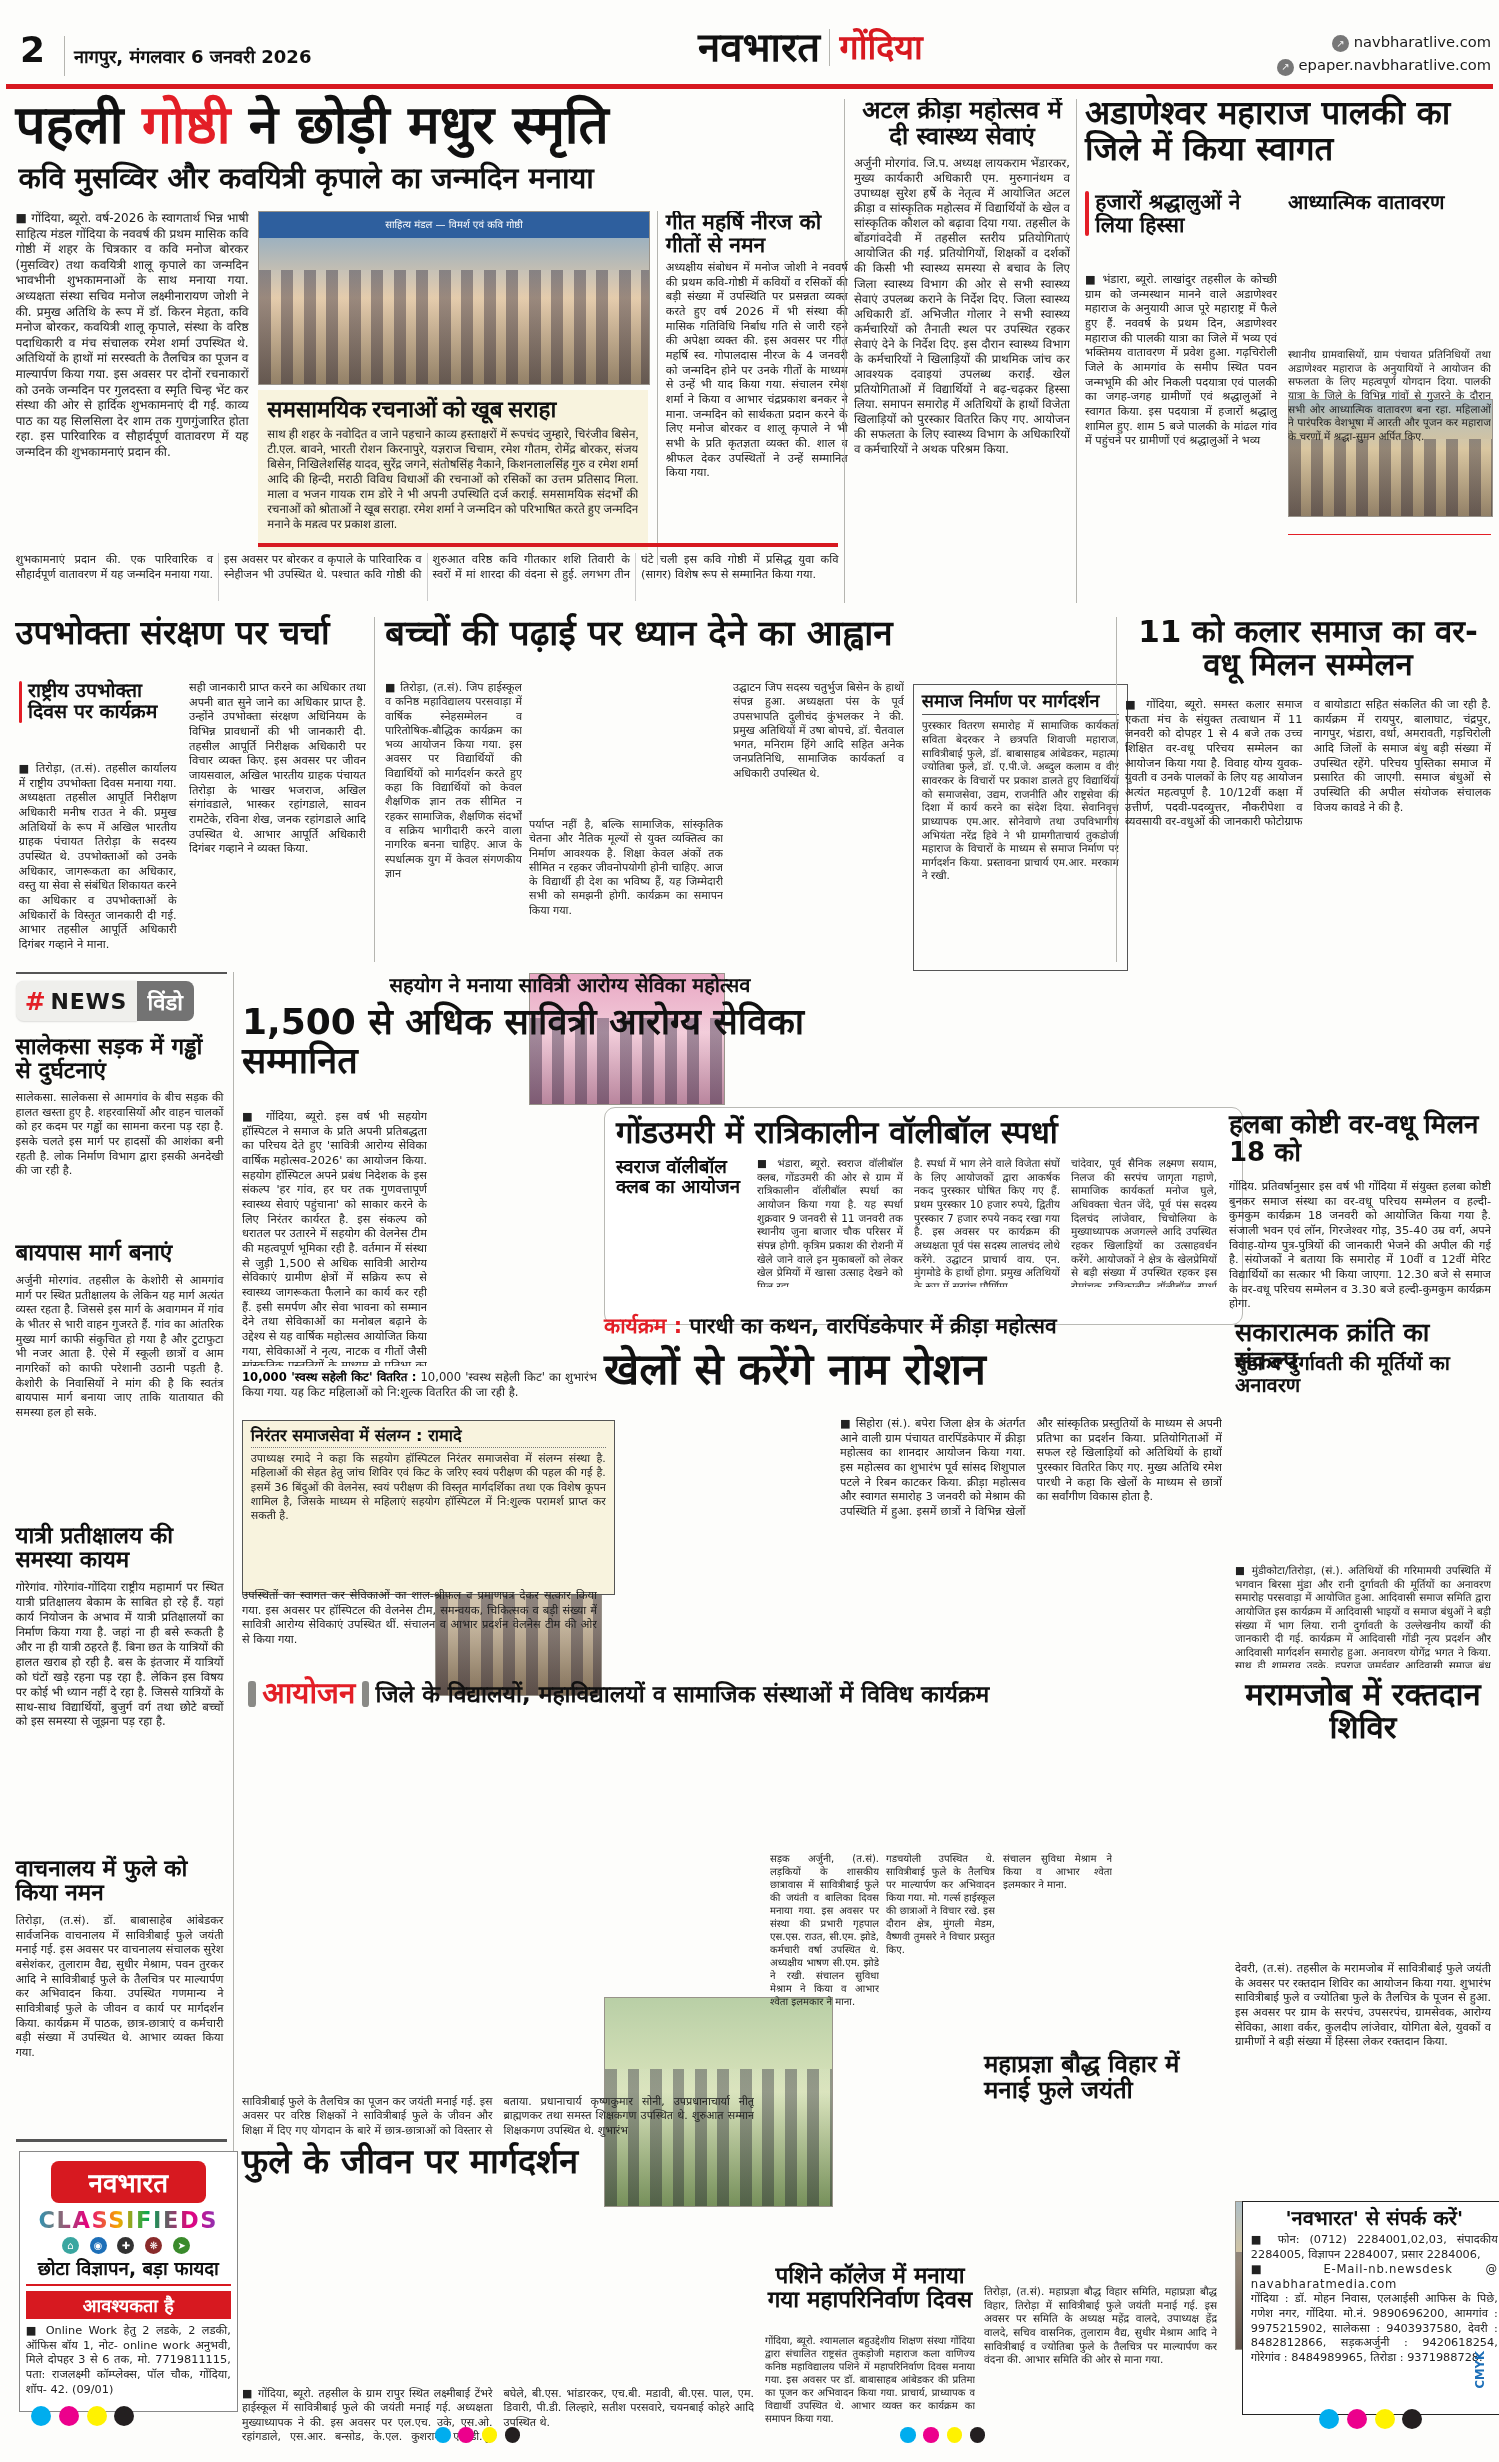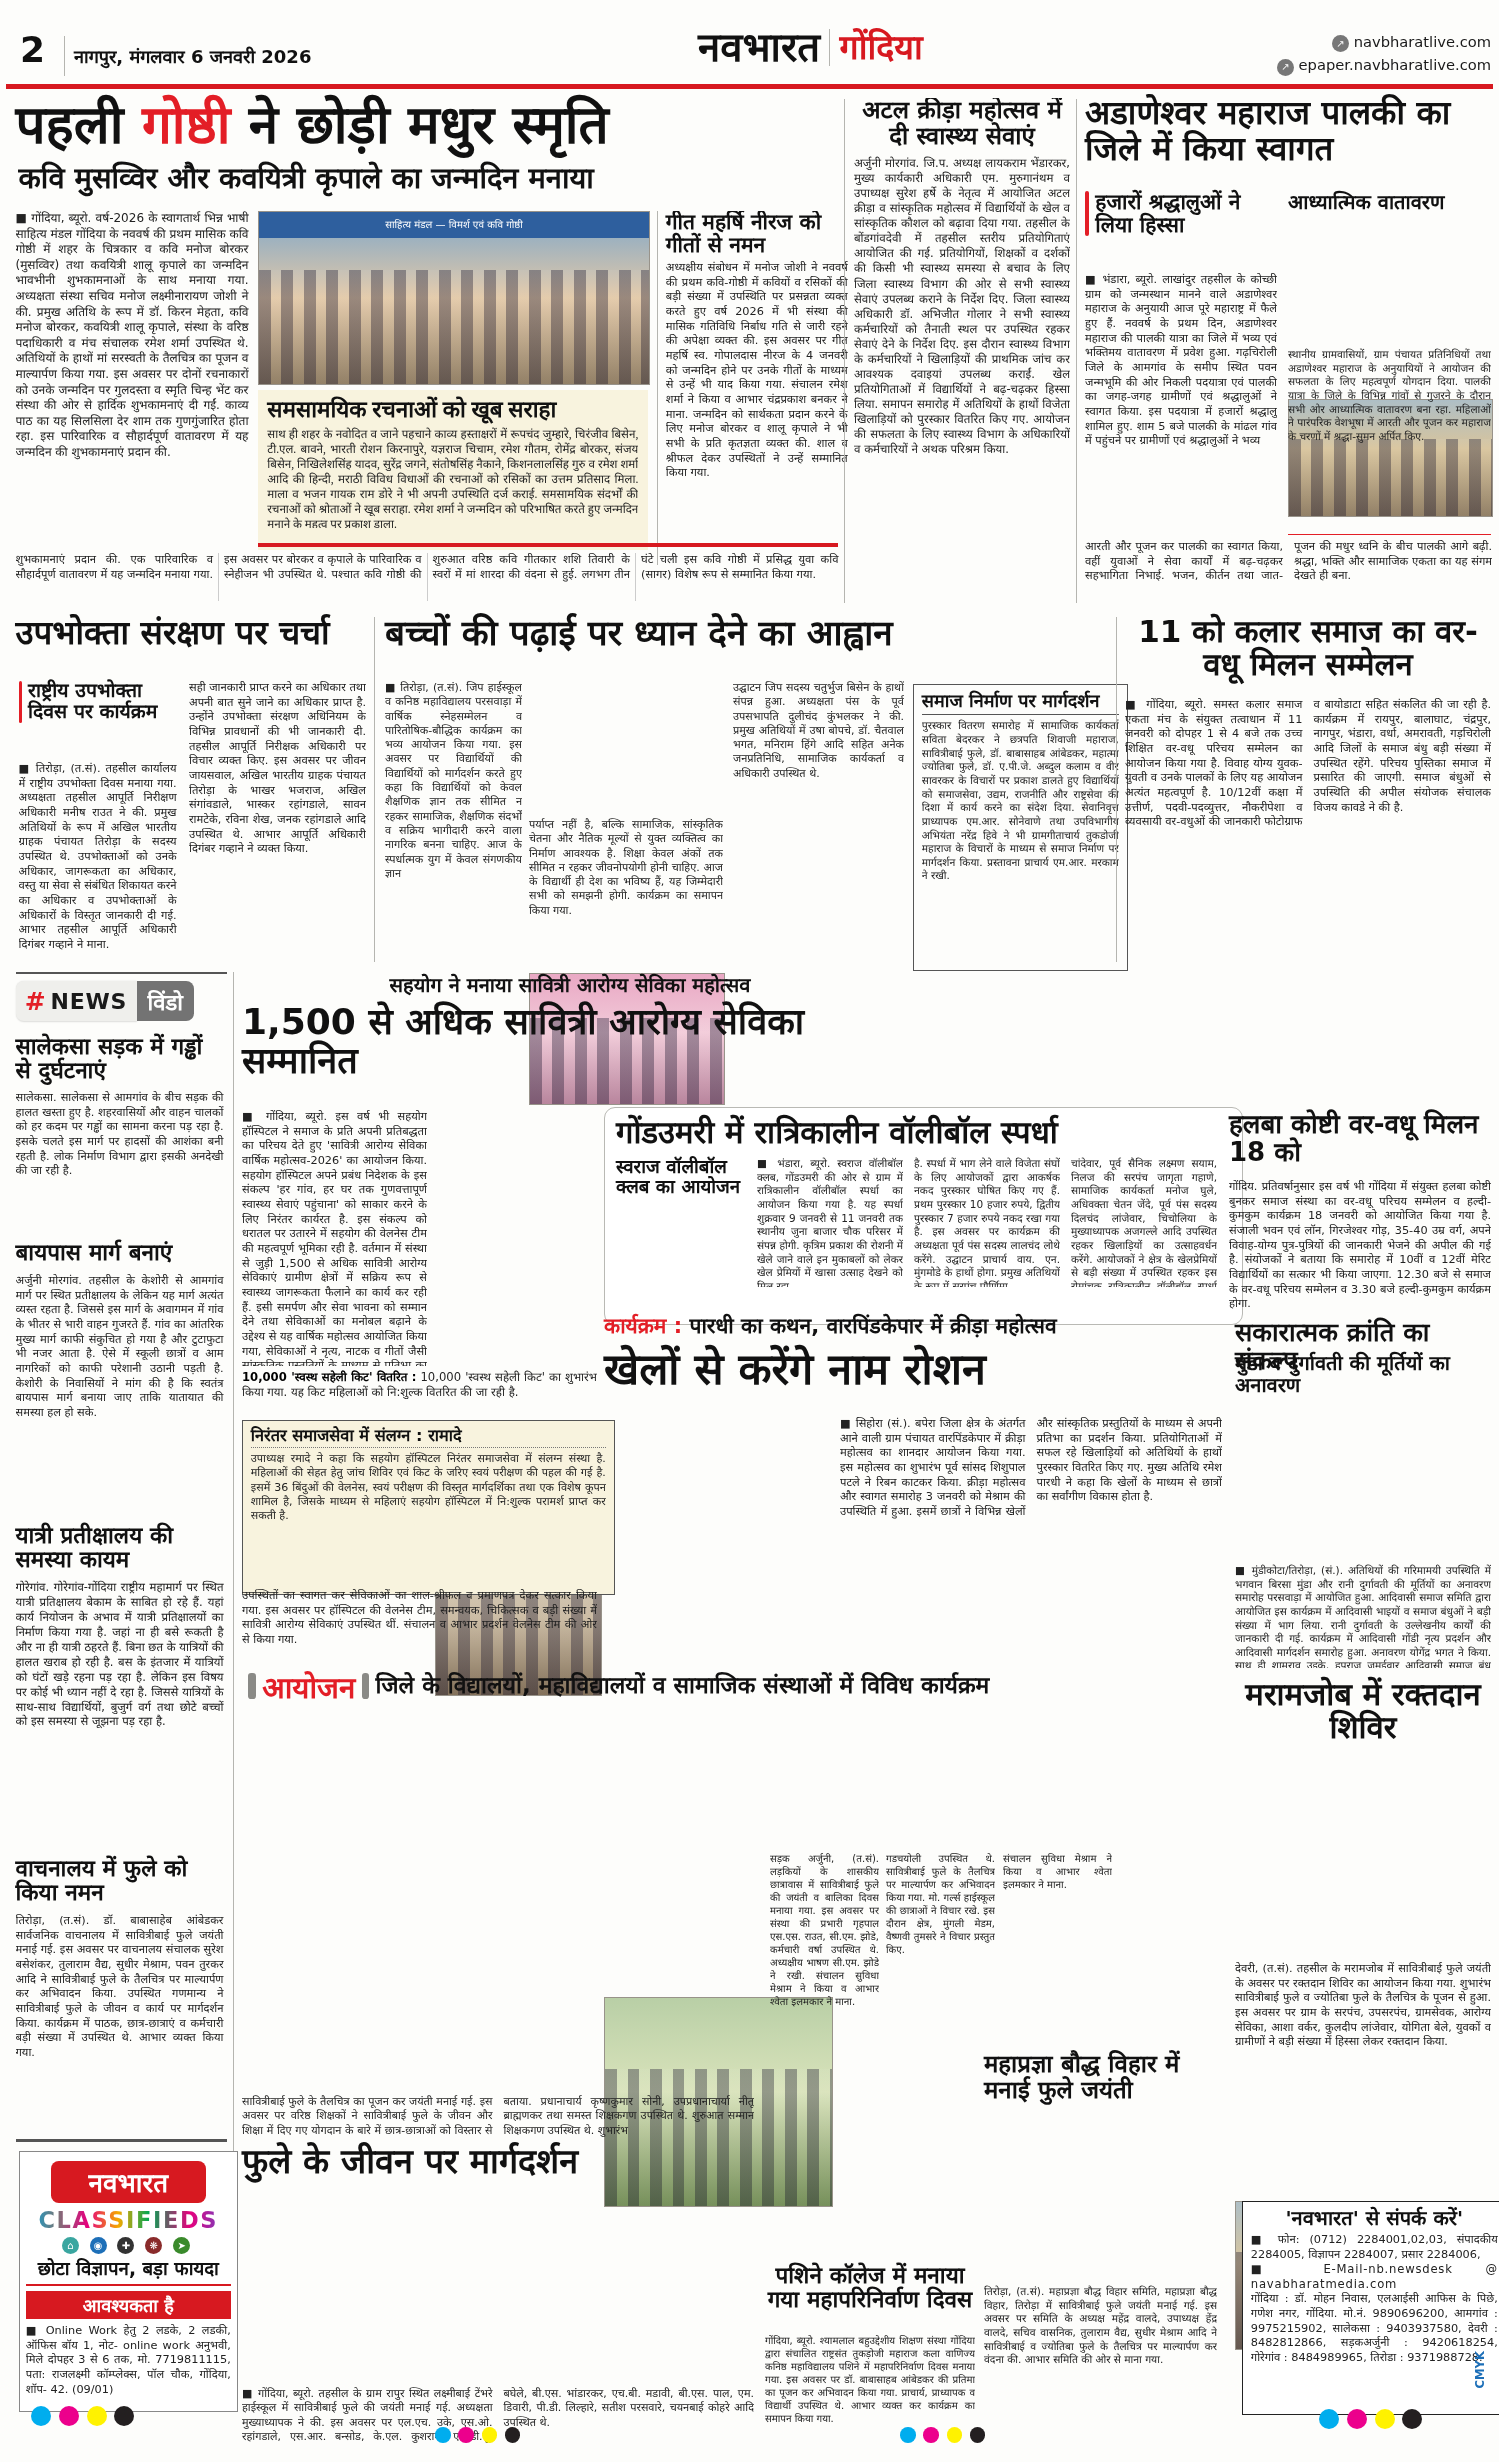--- a/index.html
+++ b/index.html
@@ -85,21 +85,20 @@
 
   <div class="abs hl" style="left:1085px;top:95px;width:407px;font-size:33px;">अडाणेश्वर महाराज पालकी का जिले में किया स्वागत</div>
   <div class="abs" style="left:1085px;top:191px;width:192px;display:flex;gap:6.2px;">
     <span style="width:5.4px;background:#e31e26;border-radius:2.3px;"></span>
     <span class="hl" style="font-size:21px;">हजारों श्रद्धालुओं ने लिया हिस्सा</span>
   </div>
   <div class="abs hl" style="left:1288px;top:192px;width:203px;font-size:20px;">आध्यात्मिक वातावरण</div>
   <div class="abs photo" style="left:1288px;top:225px;width:203px;height:116px;"></div>
   <div class="abs bd" style="left:1288px;top:348px;width:203px;height:186px;font-size:10.5px;border-bottom:1.6px solid #e31e26;">स्थानीय ग्रामवासियों, ग्राम पंचायत प्रतिनिधियों तथा अडाणेश्वर महाराज के अनुयायियों ने आयोजन की सफलता के लिए महत्वपूर्ण योगदान दिया. पालकी यात्रा के जिले के विभिन्न गांवों से गुजरने के दौरान सभी ओर आध्यात्मिक वातावरण बना रहा. महिलाओं ने पारंपरिक वेशभूषा में आरती और पूजन कर महाराज के चरणों में श्रद्धा-सुमन अर्पित किए.</div>
   <div class="abs bd" style="left:1085px;top:273px;width:192px;height:261px;font-size:11.3px;">■ भंडारा, ब्यूरो. लाखांदुर तहसील के कोच्छी ग्राम को जन्मस्थान मानने वाले अडाणेश्वर महाराज के अनुयायी आज पूरे महाराष्ट्र में फैले हुए हैं. नववर्ष के प्रथम दिन, अडाणेश्वर महाराज की पालकी यात्रा का जिले में भव्य एवं भक्तिमय वातावरण में प्रवेश हुआ. गढ़चिरोली जिले के आमगांव के समीप स्थित पवन जन्मभूमि की ओर निकली पदयात्रा एवं पालकी का जगह-जगह ग्रामीणों एवं श्रद्धालुओं ने स्वागत किया. इस पदयात्रा में हजारों श्रद्धालु शामिल हुए. शाम 5 बजे पालकी के मांढल गांव में पहुंचने पर ग्रामीणों एवं श्रद्धालुओं ने भव्य</div>
-  <div class="abs bd" style="left:1085px;top:540px;width:407px;height:68px;column-count:2;column-gap:11px;font-size:11.3px;">आरती और पूजन कर पालकी का स्वागत किया, वहीं युवाओं ने सेवा कार्यों में बढ़-चढ़कर सहभागिता निभाई. भजन, कीर्तन तथा जात-पूजन की मधुर ध्वनि के बीच पालकी आगे बढ़ी. श्रद्धा, भक्ति और सामाजिक एकता का यह संगम देखते ही बना.</div>
 
   <div class="abs hl" style="left:15.5px;top:615px;width:359px;font-size:33px;">उपभोक्ता संरक्षण पर चर्चा</div>
   <div class="abs" style="left:18.6px;top:681px;width:157px;display:flex;gap:6.2px;">
     <span style="width:5.4px;background:#e31e26;border-radius:2.3px;"></span>
     <span class="hl" style="font-size:19.4px;">राष्ट्रीय उपभोक्ता दिवस पर कार्यक्रम</span>
   </div>
   <div class="abs bd" style="left:18.6px;top:762px;width:158px;height:200px;font-size:11.3px;">■ तिरोड़ा, (त.सं). तहसील कार्यालय में राष्ट्रीय उपभोक्ता दिवस मनाया गया. अध्यक्षता तहसील आपूर्ति निरीक्षण अधिकारी मनीष राउत ने की. प्रमुख अतिथियों के रूप में अखिल भारतीय ग्राहक पंचायत तिरोड़ा के सदस्य उपस्थित थे. उपभोक्ताओं को उनके अधिकार, जागरूकता का अधिकार, वस्तु या सेवा से संबंधित शिकायत करने का अधिकार व उपभोक्ताओं के अधिकारों के विस्तृत जानकारी दी गई. आभार तहसील आपूर्ति अधिकारी दिगंबर गव्हाने ने माना.</div>
   <div class="abs bd" style="left:189px;top:681px;width:177px;height:281px;font-size:11.3px;">सही जानकारी प्राप्त करने का अधिकार तथा अपनी बात सुने जाने का अधिकार प्राप्त है. उन्होंने उपभोक्ता संरक्षण अधिनियम के विभिन्न प्रावधानों की भी जानकारी दी. तहसील आपूर्ति निरीक्षक अधिकारी पर विचार व्यक्त किए. इस अवसर पर जीवन जायसवाल, अखिल भारतीय ग्राहक पंचायत तिरोड़ा के भाखर भजराज, अखिल संगांवडाले, भास्कर रहांगडाले, सावन रामटेके, रविना शेख, जनक रहांगडाले आदि उपस्थित थे. आभार आपूर्ति अधिकारी दिगंबर गव्हाने ने व्यक्त किया.</div>
 
   <div class="abs vr" style="left:374px;top:617px;height:345px;"></div>
@@ -216,21 +215,21 @@
     <div class="bd" style="font-size:11.3px;">गोंदिया : डॉ. मोहन निवास, एलआईसी आफिस के पिछे, गणेश नगर, गोंदिया. मो.नं. 9890696200, आमगांव : 9975215902, सालेकसा : 9403937580, देवरी : 8482812866, सड़कअर्जुनी : 9420618254, गोरेगांव : 8484989965, तिरोडा : 9371988728.</div>
   </div>
   <div class="abs cmyk" style="left:1319px;top:2409px;">
       <i class="c1"></i>
       <i class="c2"></i>
       <i class="c3"></i>
       <i class="c4"></i>
     </div>
   <div class="abs" style="left:1473px;top:2351px;font-size:11.6px;font-weight:bold;writing-mode:vertical-rl;transform:rotate(180deg);color:#1d6fb8;">CMYK</div>
 
-  <div class="abs" style="left:242px;top:1673px;width:869px;height:42px;display:flex;">
+  <div class="abs" style="left:242px;top:1673px;width:869px;height:42px;display:flex;align-items:center;">
     <span class="kickbar"></span>
     <span class="hl" style="font-size:29.5px;color:#e31e26;">आयोजन</span>
     <span class="kickbar"></span>
     <span class="hl" style="font-size:23px;">जिले के विद्यालयों, महाविद्यालयों व सामाजिक संस्थाओं में विविध कार्यक्रम</span>
   </div>
 
   <div class="abs bd" style="left:770px;top:1852px;width:109px;height:234px;font-size:10px;">सड़क अर्जुनी, (त.सं). लड़कियों के शासकीय छात्रावास में सावित्रीबाई फुले की जयंती व बालिका दिवस मनाया गया. इस अवसर पर संस्था की प्रभारी गृहपाल एस.एस. राउत, सी.एम. झोडे, कर्मचारी वर्षा उपस्थित थे. अध्यक्षीय भाषण सी.एम. झोडे ने रखी. संचालन सुविधा मेश्राम ने किया व आभार श्वेता इलमकार ने माना.</div>
   <div class="abs bd" style="left:886px;top:1852px;width:109px;height:234px;font-size:10px;">गडचयोली उपस्थित थे. सावित्रीबाई फुले के तैलचित्र पर माल्यार्पण कर अभिवादन किया गया. मो. गर्ल्स हाईस्कूल की छात्राओं ने विचार रखे. इस दौरान क्षेत्र, मुंगली मेडम, वैष्णवी तुमसरे ने विचार प्रस्तुत किए.</div>
   <div class="abs bd" style="left:1003px;top:1852px;width:109px;height:74px;font-size:10px;">संचालन सुविधा मेश्राम ने किया व आभार श्वेता इलमकार ने माना.</div>
 

